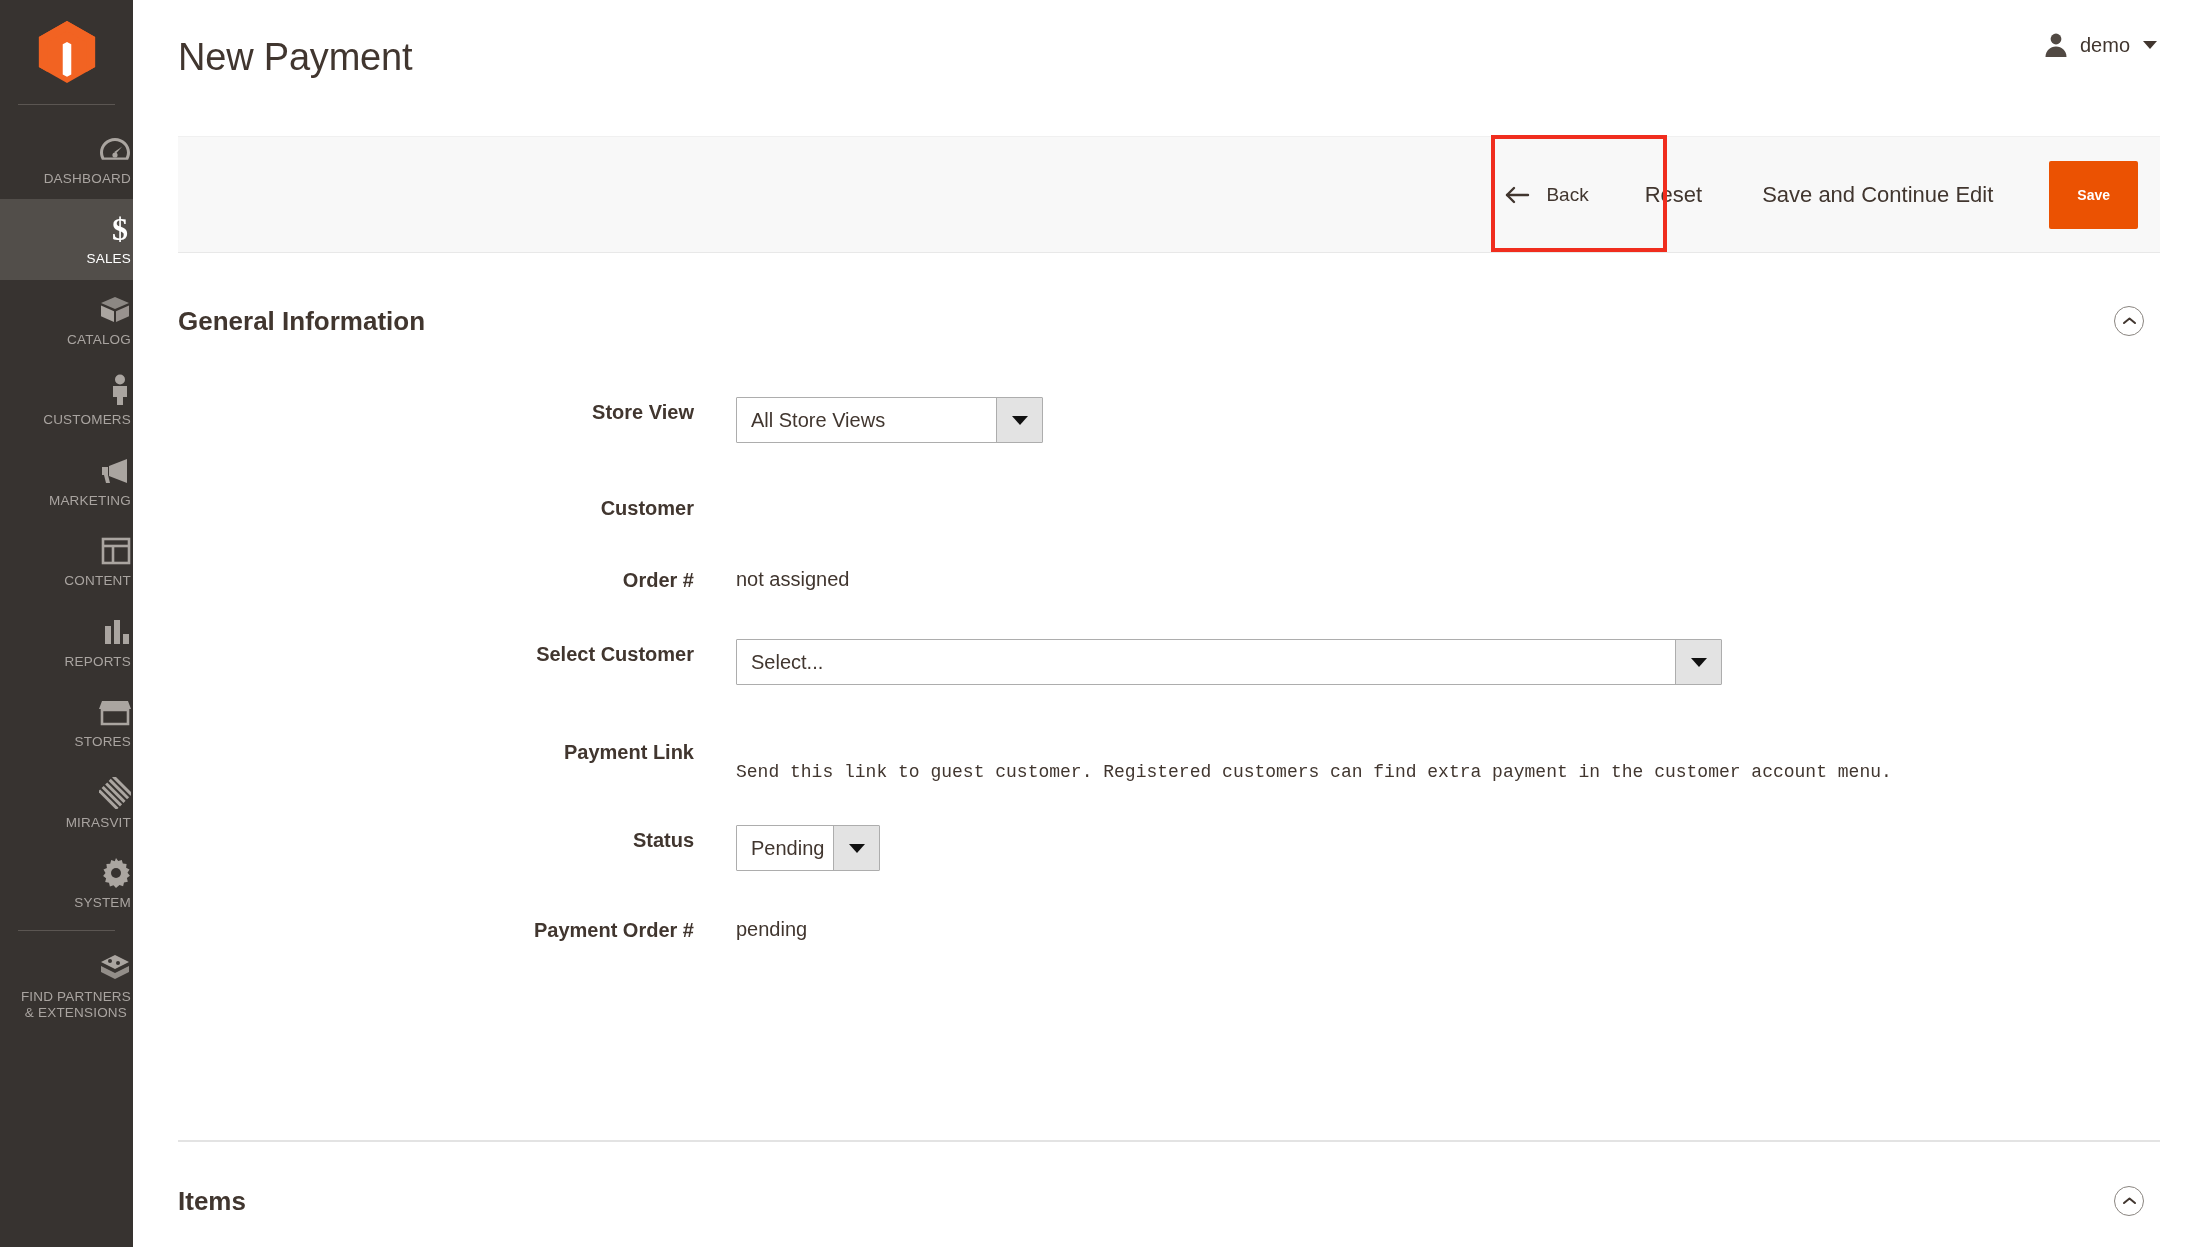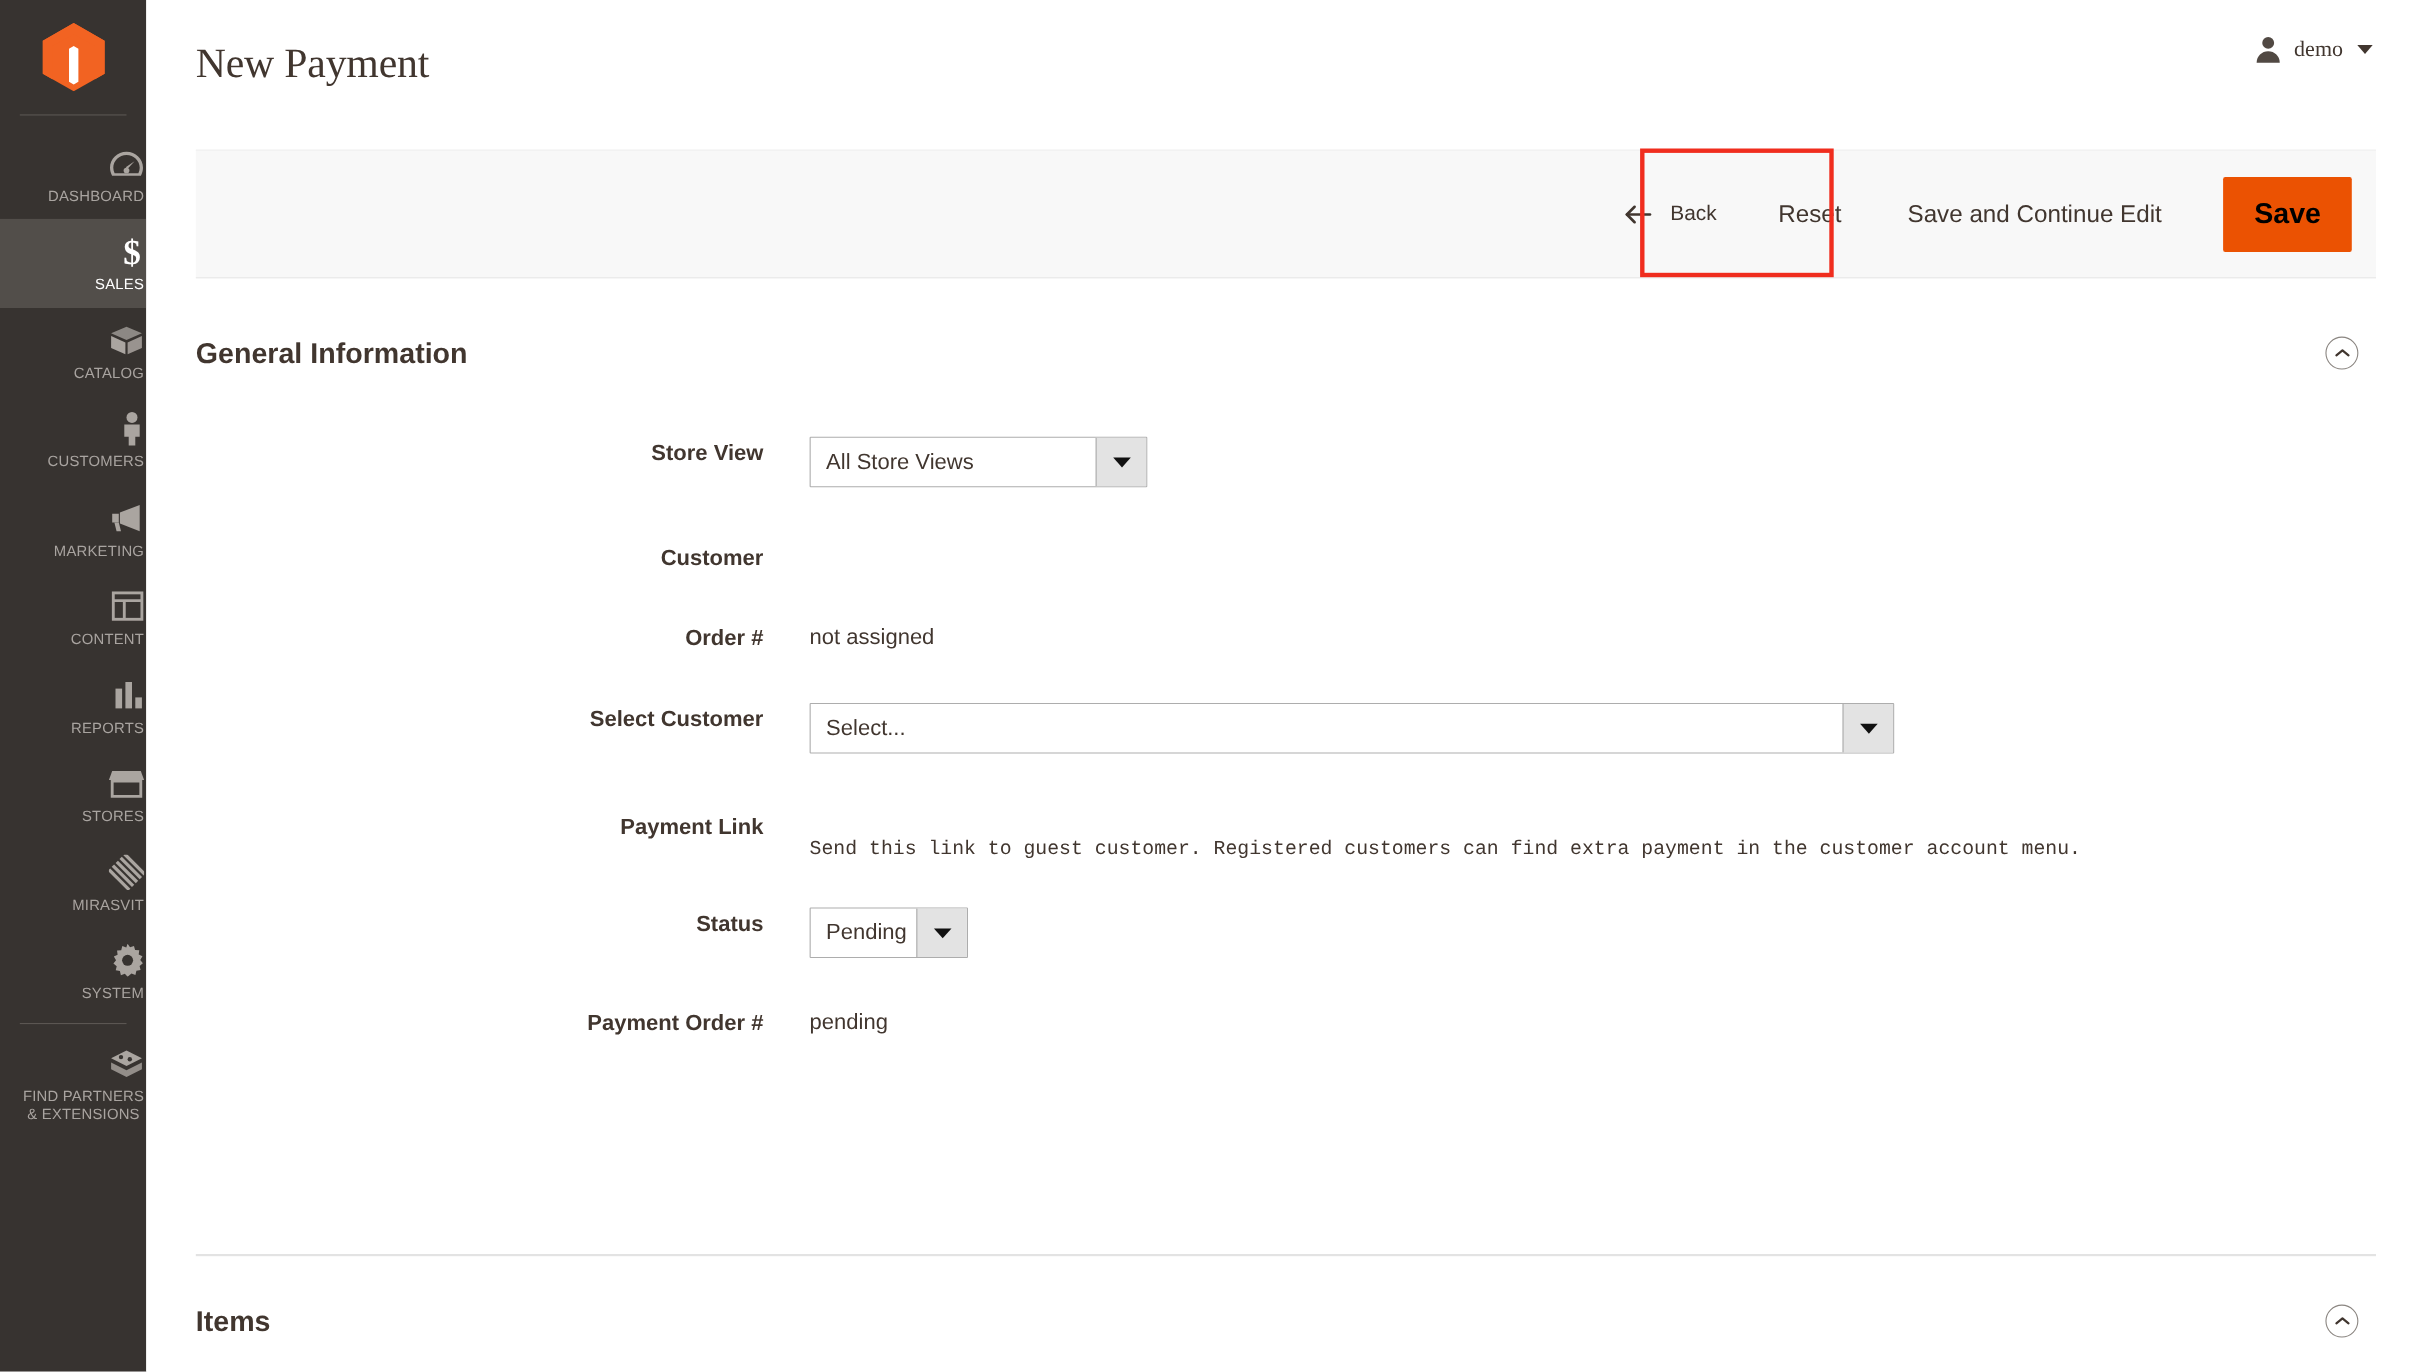--- a/index.html
+++ b/index.html
@@ -87,21 +87,20 @@
     overflow: hidden;
   }
 
   
   .page-header {
     position: relative;
     height: 120px;
     padding: 0 45px 0 48px;
     display: flex;
     align-items: flex-start;
-    font-family: Liberation Serif, serif;
   }
   .page-title {
     position: absolute;
     left: 45px;
     top: 36px;
     font-size: 38px;
     font-weight: 400;
     color: #41362f;
     letter-spacing: -0.2px;
   }
@@ -166,22 +165,22 @@
     border: none;
     cursor: pointer;
     padding: 0 30px;
     height: 100%;
     font-family: inherit;
     white-space: nowrap;
   }
 
   .btn-primary {
     background: #eb5202;
-    color: #000000;
-    font-size: 26px;
+    color: #ffffff;
+    font-size: 14px;
     font-weight: 600;
     border: none;
     border-radius: 2px;
     padding: 0 28px;
     height: 68px;
     margin-left: 26px;
     cursor: pointer;
     font-family: inherit;
   }
 

